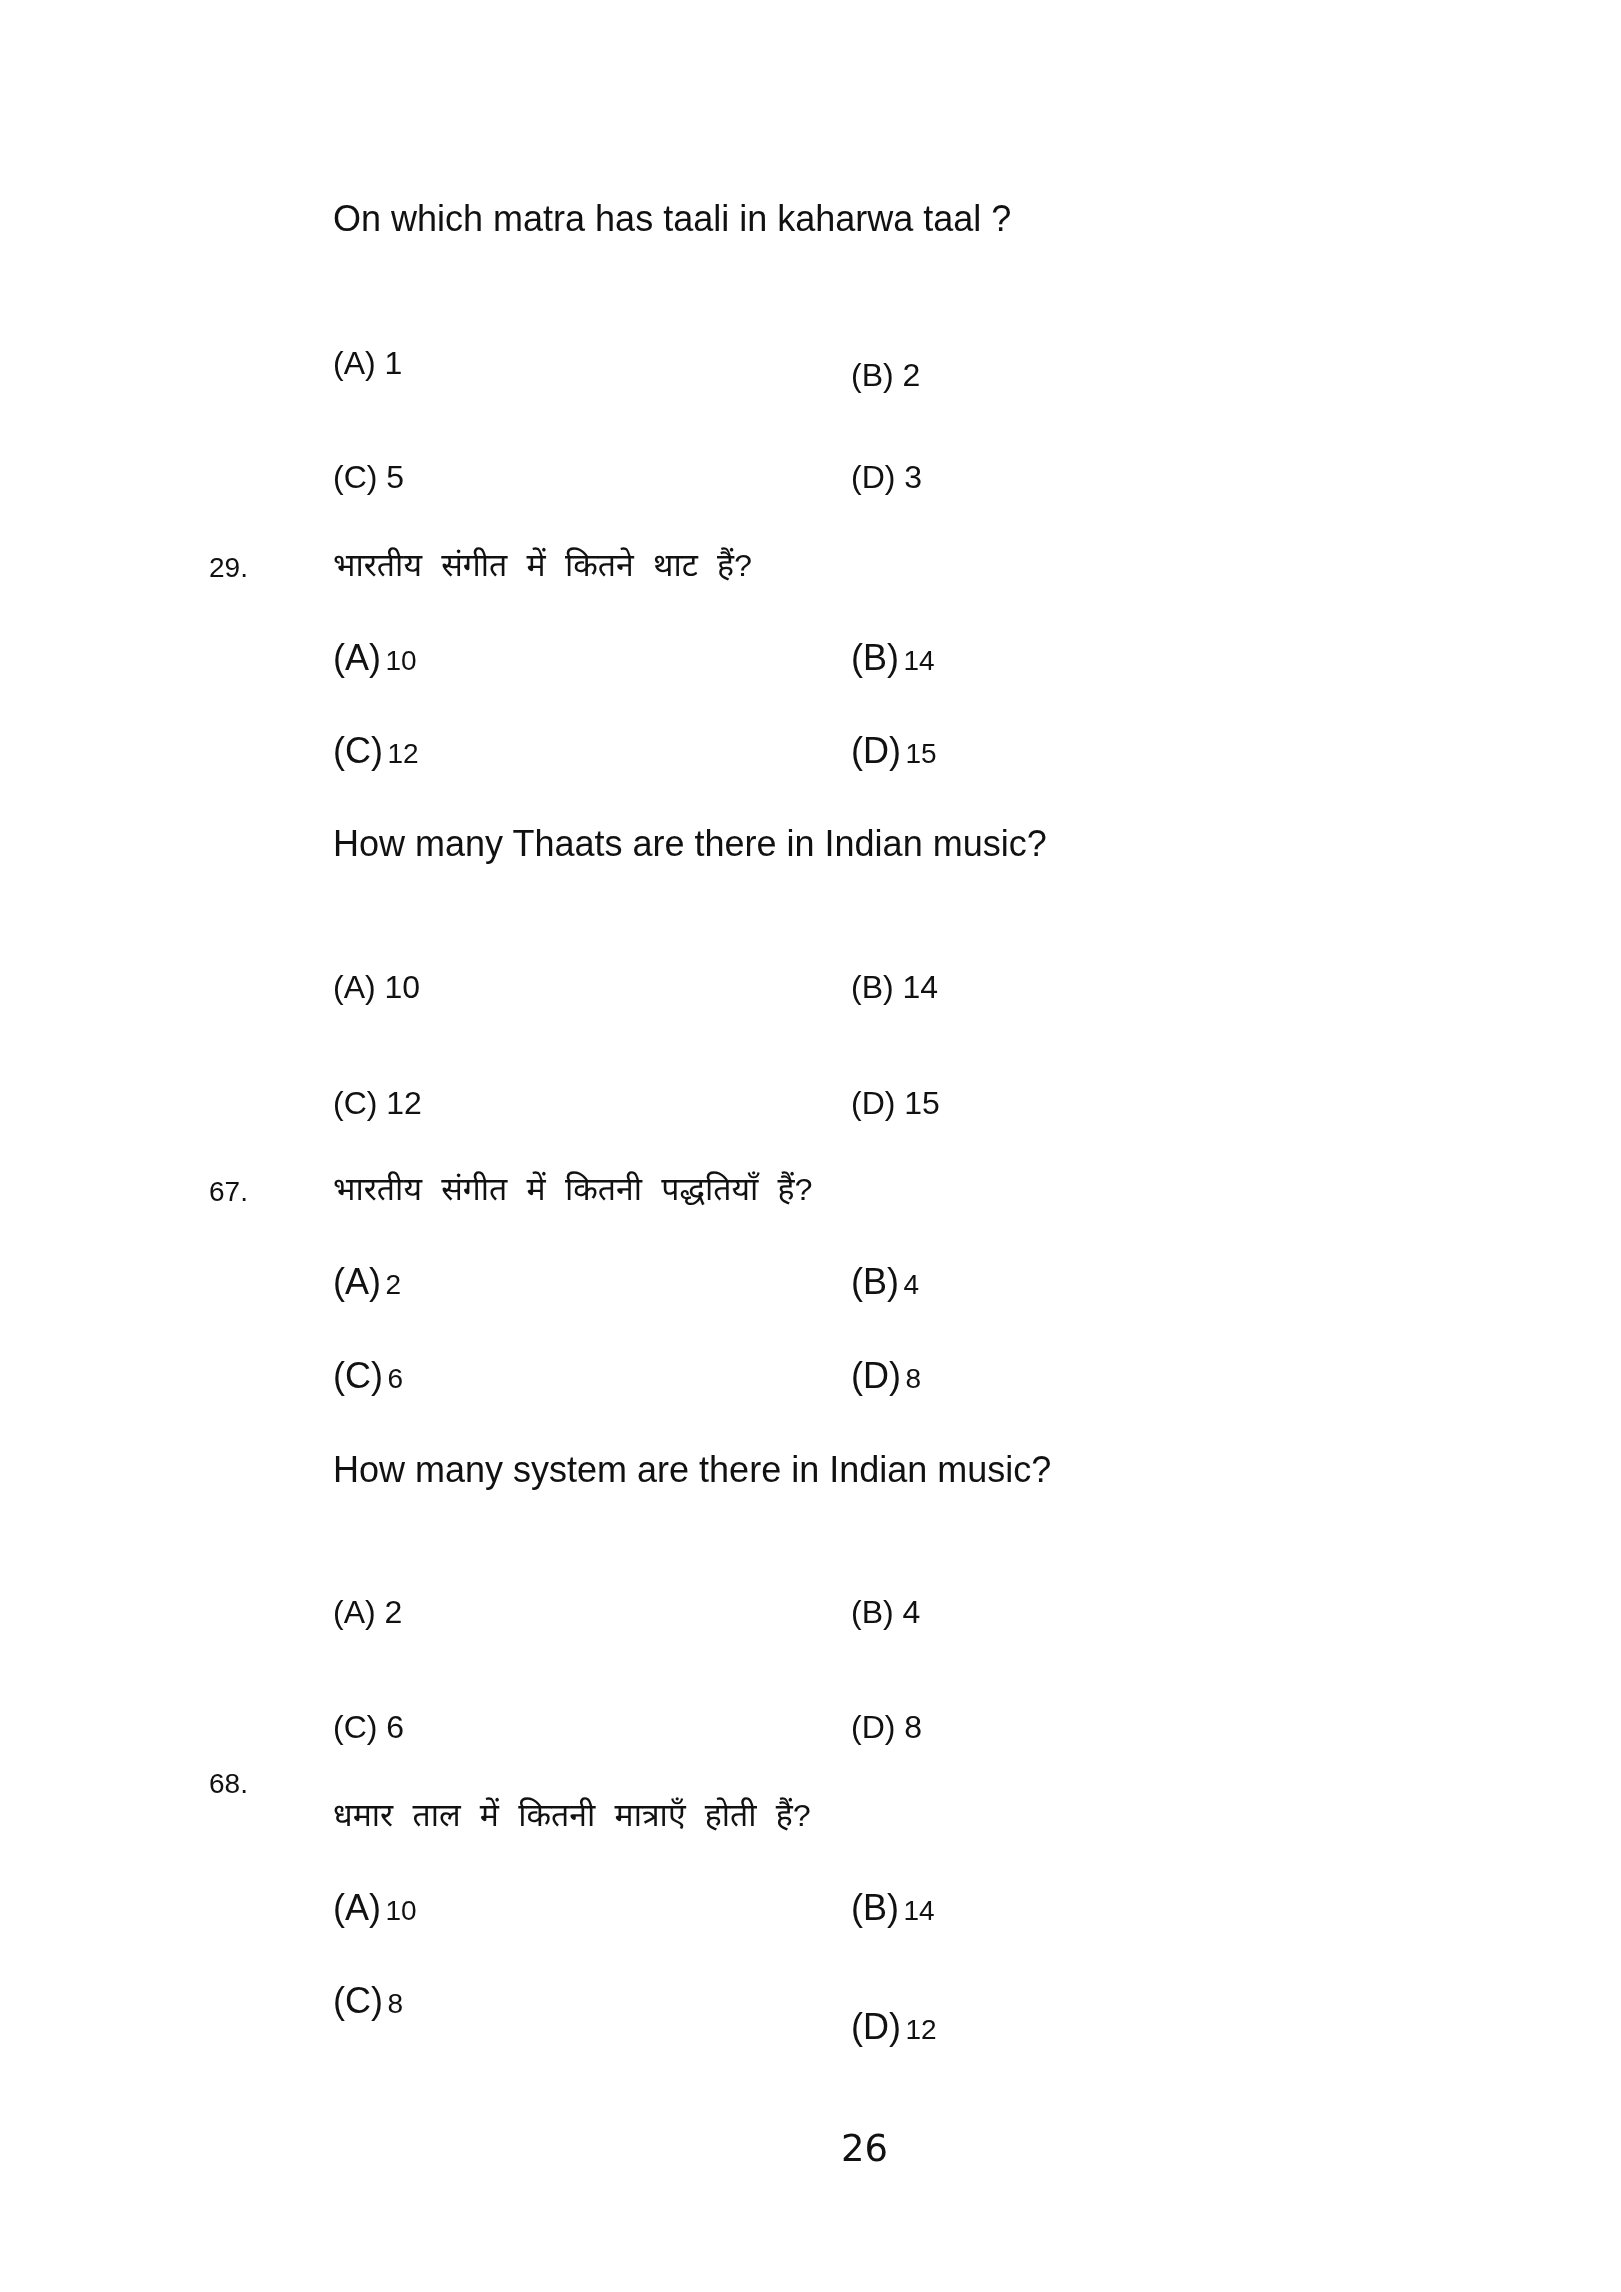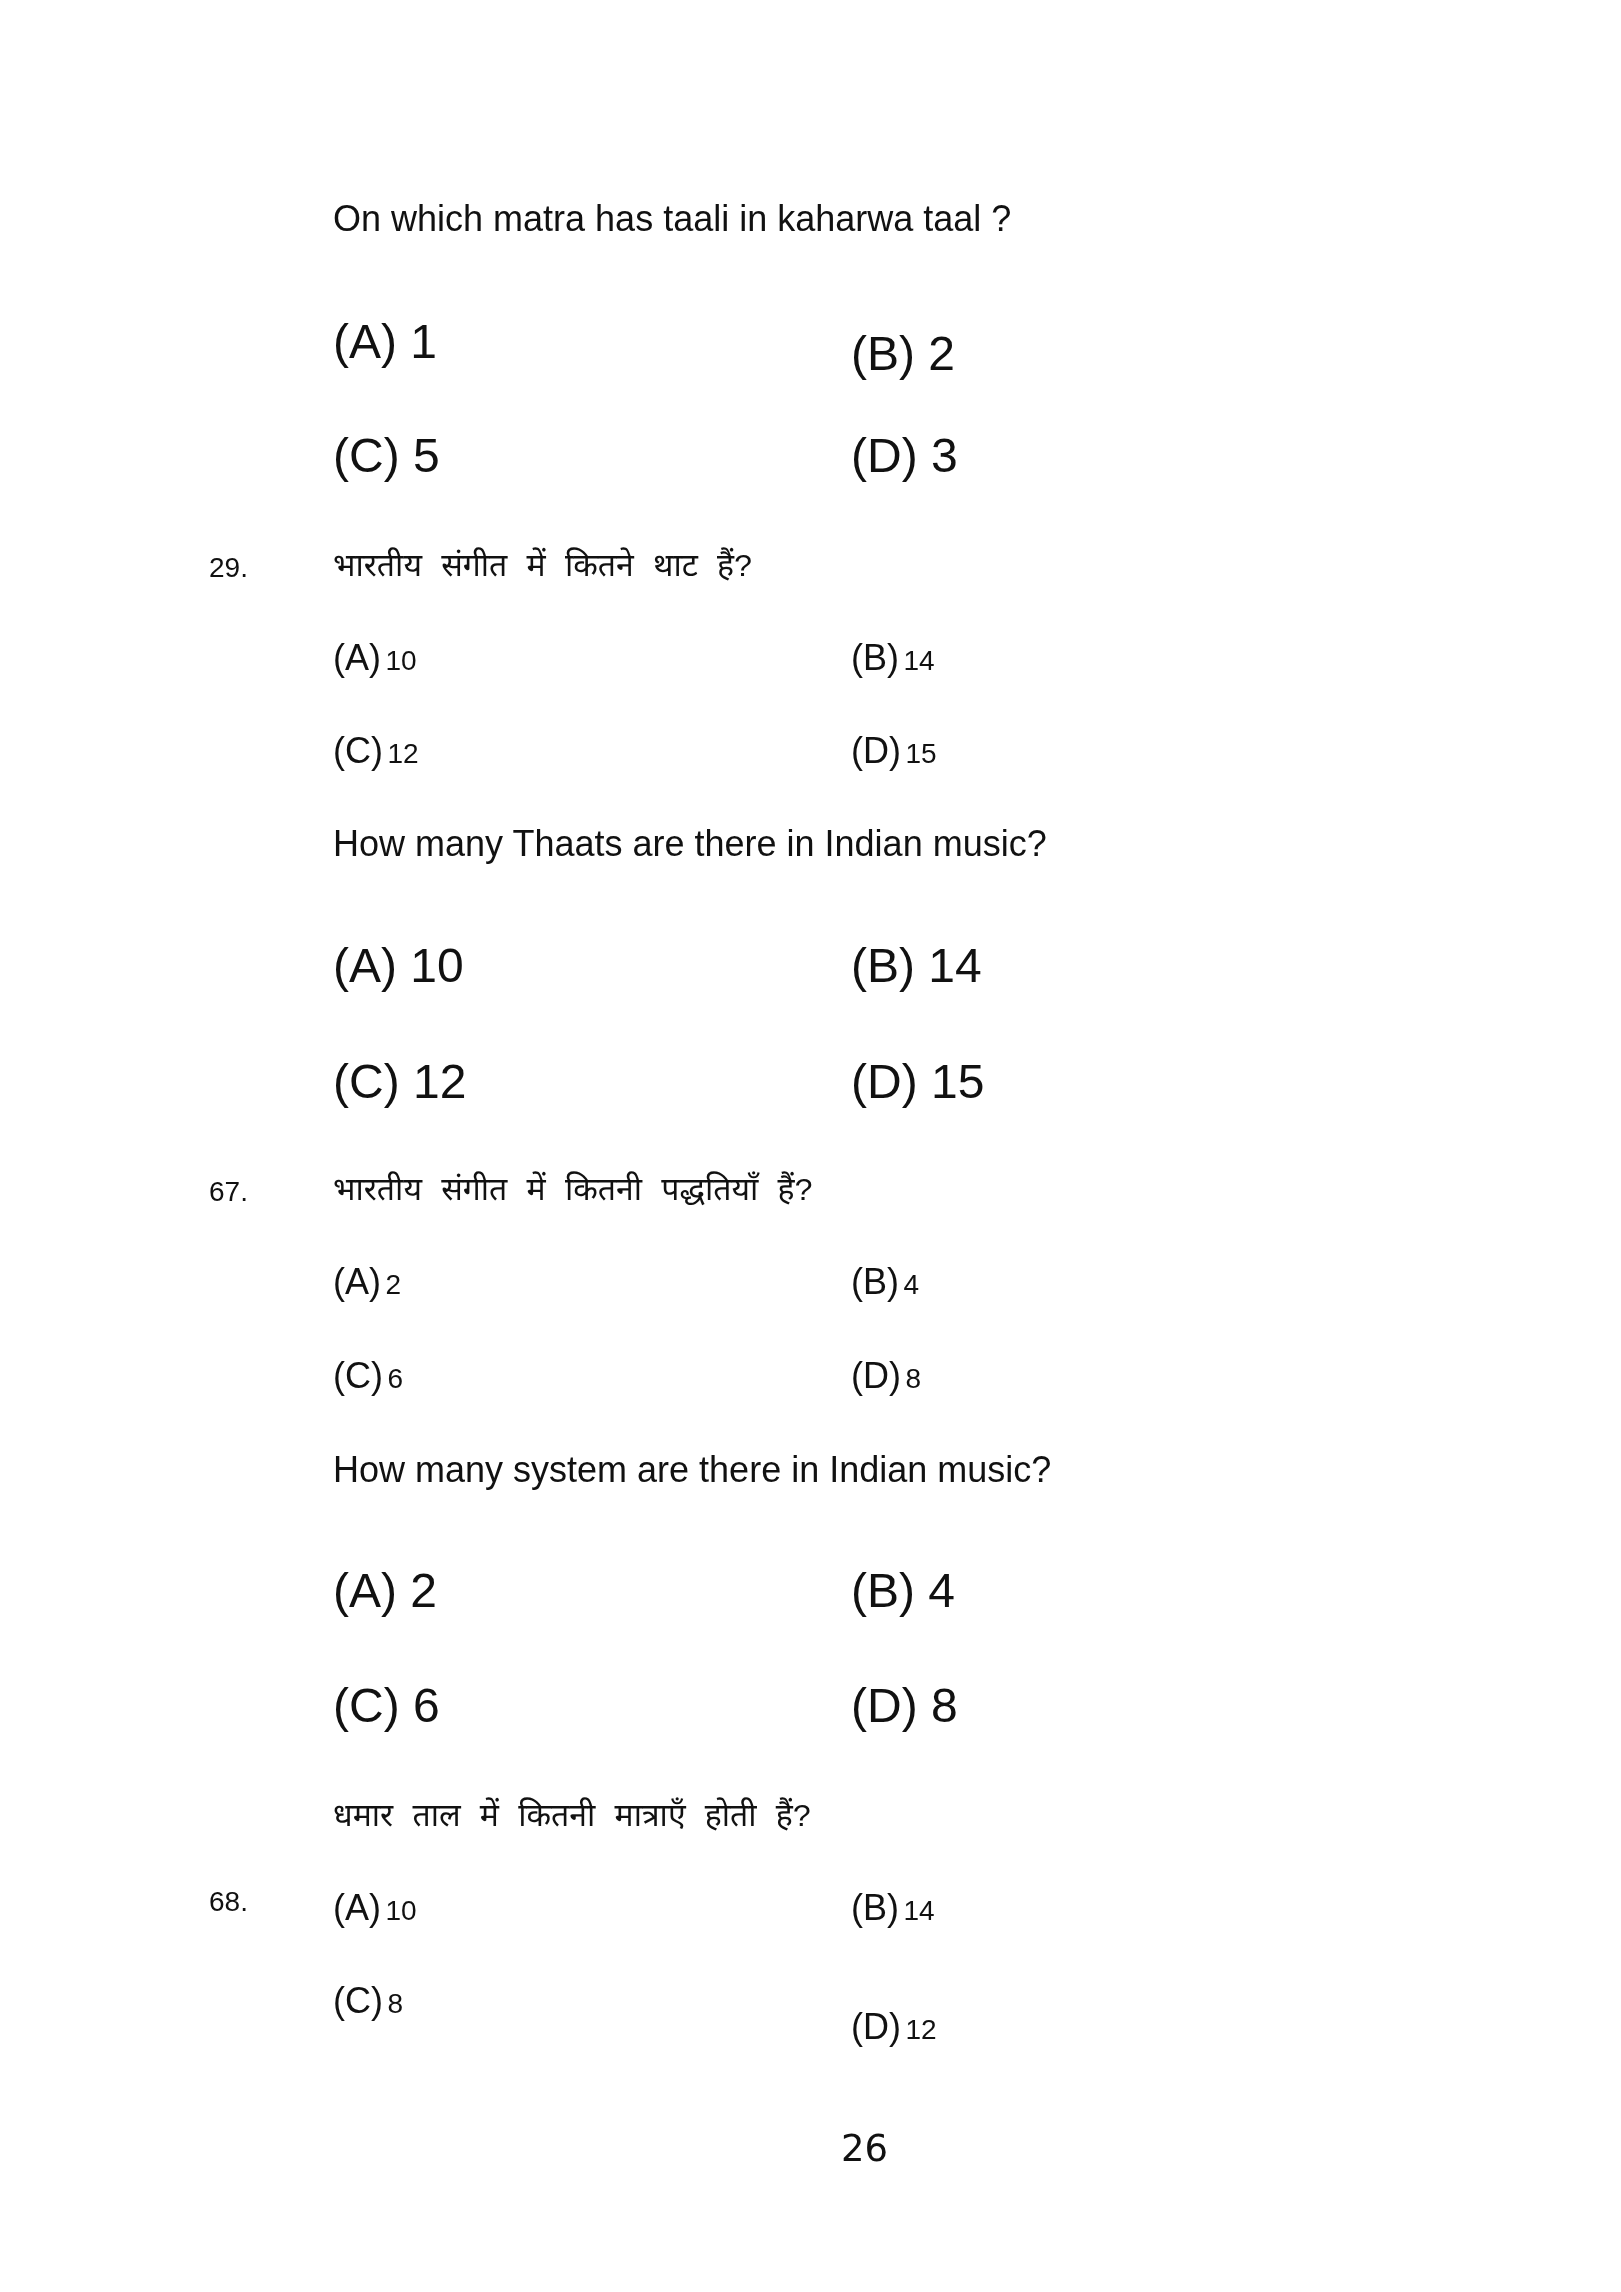--- a/index.html
+++ b/index.html
@@ -1,20 +1,20 @@
 <!DOCTYPE html>
 <html><head>
 <meta charset="utf-8">
 <style>
   html, body { margin: 0; padding: 0; background: #ffffff; }
   body { width: 1621px; height: 2293px; position: relative; overflow: hidden;
          font-family: "Liberation Sans", sans-serif; color: #111111; }
   .abs { position: absolute; white-space: nowrap; }
   .en-q { font-size: 36px; }
-  .en-opt { font-size: 48px; }
+  .en-opt { font-size: 32px; margin-top: 31px; }
   .hi-q { font-size: 32px; font-family: Liberation Mono, monospace; }
   .qnum { font-size: 28px; }
   .hi-opt .lbl { font-size: 36px; }
   .hi-opt .val { font-size: 28px; }
   .page-num { font-size: 37px; font-family: "DejaVu Sans", sans-serif; }
 </style>
 </head>
 <body>
 
 <div class="abs en-q" style="left:333px; top:198px;">On which matra has taali in kaharwa taal ?</div>
@@ -42,21 +42,21 @@
 <div class="abs hi-opt" style="left:851px; top:1261px;"><span class="lbl">(B)</span> <span class="val">4</span></div>
 <div class="abs hi-opt" style="left:333px; top:1355px;"><span class="lbl">(C)</span> <span class="val">6</span></div>
 <div class="abs hi-opt" style="left:851px; top:1355px;"><span class="lbl">(D)</span> <span class="val">8</span></div>
 
 <div class="abs en-q" style="left:333px; top:1449px;">How many system are there in Indian music?</div>
 <div class="abs en-opt" style="left:333px; top:1563px;"><span>(A)</span> <span>2</span></div>
 <div class="abs en-opt" style="left:851px; top:1563px;"><span>(B)</span> <span>4</span></div>
 <div class="abs en-opt" style="left:333px; top:1678px;"><span>(C)</span> <span>6</span></div>
 <div class="abs en-opt" style="left:851px; top:1678px;"><span>(D)</span> <span>8</span></div>
 
-<div class="abs qnum" style="left:209px; top:1886px;text-align:right;">68.</div>
+<div class="abs qnum" style="left:209px; top:1768px;text-align:right;">68.</div>
 <div class="abs hi-q" style="left:333px; top:1792px;">धमार ताल में कितनी मात्राएँ होती हैं?</div>
 <div class="abs hi-opt" style="left:333px; top:1887px;"><span class="lbl">(A)</span> <span class="val">10</span></div>
 <div class="abs hi-opt" style="left:851px; top:1887px;"><span class="lbl">(B)</span> <span class="val">14</span></div>
 <div class="abs hi-opt" style="left:333px; top:1980px;"><span class="lbl">(C)</span> <span class="val">8</span></div>
 <div class="abs hi-opt" style="left:851px; top:1980px;margin-top:26px;"><span class="lbl">(D)</span> <span class="val">12</span></div>
 
 <div class="abs page-num" style="left:841px; top:2127px;">26</div>
 
 
 </body></html>

